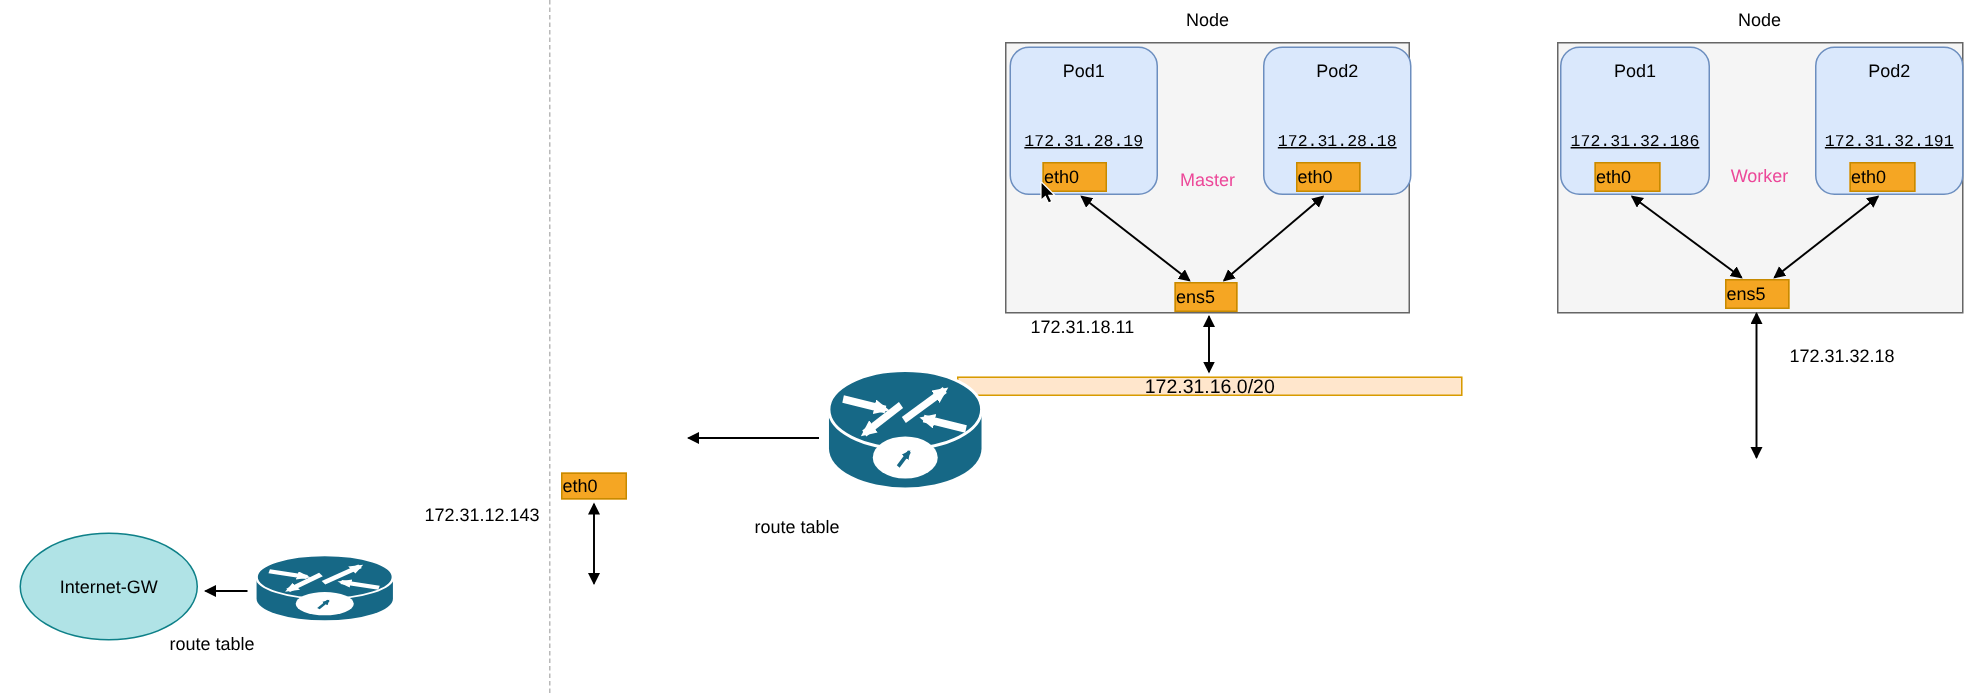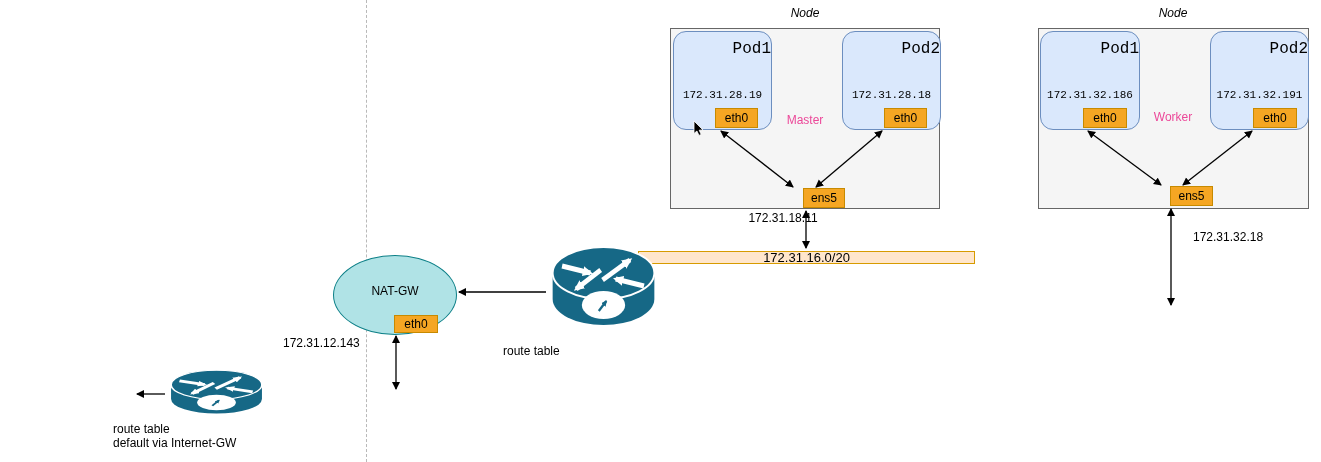--- a/index.html
+++ b/index.html
@@ -6,32 +6,32 @@
   .canvas{
     position:relative;width:1321px;height:462px;background:#ffffff;
     font-family:"Liberation Sans",sans-serif;color:#000;overflow:hidden;
   }
   .abs{position:absolute;}
   .page-divider{
     position:absolute;left:366px;top:0;height:462px;width:0;
     border-left:1px dashed #b9b9b9;z-index:0;
   }
   .node-box{background:#f5f5f5;border:1px solid #666666;z-index:1;}
-  .node-title{font-size:12px;text-align:center;z-index:1;font-style:italic;}
+  .node-title{font-size:12px;text-align:center;z-index:1;}
   .pod{
     background:#dae8fc;border:1px solid #6c8ebf;border-radius:13px;z-index:2;
   }
-  .pod-label{position:absolute;top:8px;left:0;right:0;text-align:right;font-size:16px;font-family:Liberation Mono, monospace;}
+  .pod-label{position:absolute;top:8px;left:0;right:0;text-align:center;font-size:12px;}
   .pod-ip{
     position:absolute;top:57px;left:0;right:0;text-align:center;font-size:11px;
-    font-family:"Liberation Mono","DejaVu Sans Mono",monospace;white-space:nowrap;
+    font-family:"Liberation Mono","DejaVu Sans Mono",monospace;white-space:nowrap;text-decoration:underline;
   }
   .iface{
-    background:#f5a623;border:1px solid #c78a00;font-size:12px;text-align:center;
-    box-sizing:border-box;z-index:4;line-height:18px;margin-left:20px;
+    background:#f5a623;border:1px solid #c78a00;font-size:12px;
+    box-sizing:border-box;z-index:4;line-height:18px;
   }
   .role-label{font-size:12px;color:#ec4899;text-align:center;z-index:3;}
   .bar{
     font-size:13px;text-align:center;box-sizing:border-box;z-index:2;white-space:nowrap;
   }
   .bar-pod-subnet{background:#ffe6cc;border:1px solid #d79b00;line-height:12px;}
   .bar-node-subnet{background:#e1d5e7;border:1px solid #9673a6;line-height:12px;}
   .bar-public-subnet{background:#cdd8e3;border:1px solid #23425f;line-height:10px;}
   .gw-ellipse{
     border-radius:50%;background:#b0e3e6;border:1px solid #0e8088;
@@ -89,21 +89,21 @@
     <div class="pod-ip">172.31.28.18</div>
   </div>
 
   <div class="abs iface" style="left:695px;top:108px;width:43px;height:20px">eth0</div>
   <div class="abs iface" style="left:864px;top:108px;width:43px;height:20px">eth0</div>
 
   <div class="abs role-label" style="left:770px;top:113px;width:70px">Master</div>
 
   <div class="abs iface" style="left:783px;top:188px;width:42px;height:20px">ens5</div>
 
-  <div class="abs ip-label" style="left:728px;top:211px;width:110px;text-align:center">172.31.18.11</div>
+  <div class="abs ip-label" style="left:687px;top:211px;width:110px;text-align:left">172.31.18.11</div>
 
   <div class="abs node-title" style="left:1038px;top:6px;width:270px">Node</div>
   <div class="abs node-box" style="left:1038px;top:28px;width:269px;height:179px"></div>
 
   <div class="abs pod" style="left:1040px;top:31px;width:98px;height:97px">
     <div class="pod-label">Pod1</div>
     <div class="pod-ip">172.31.32.186</div>
   </div>
   <div class="abs pod" style="left:1210px;top:31px;width:97px;height:97px">
     <div class="pod-label">Pod2</div>
@@ -128,29 +128,28 @@
   </svg>
   <div class="abs rt-label" style="left:503px;top:344px;width:200px">
     <div>route table</div>
   </div>
 
   <svg class="abs router-svg" style="left:166px;top:368px" width="101" height="50" viewBox="0 0 120 90" preserveAspectRatio="none">
     <use href="#router-symbol"></use>
   </svg>
   <div class="abs rt-label" style="left:113px;top:422px;width:200px">
     <div>route table</div>
-    <div>default via Internet-GW</div>
   </div>
 
-  <div class="abs gw-ellipse" style="left:333px;top:255px;width:122px;height:78px">
-    <span style="margin-bottom:8px">NAT-GW</span>
-  </div>
   <div class="abs iface" style="left:374px;top:315px;width:44px;height:18px;line-height:16px">eth0</div>
   <div class="abs ip-label" style="left:283px;top:336px;width:110px;text-align:left">172.31.12.143</div>
 
+  <div class="abs gw-ellipse" style="left:13px;top:355px;width:117px;height:70px">
+    <span>Internet-GW</span>
+  </div>
 
   <svg class="abs overlay" width="1321" height="462" viewBox="0 0 1321 462">
 
     <line x1="793" y1="187" x2="721" y2="131" stroke="#000" stroke-width="1.3" marker-start="url(#mb-start)" marker-end="url(#mb-end)"></line>
     <line x1="816" y1="187" x2="882" y2="131" stroke="#000" stroke-width="1.3" marker-start="url(#mb-start)" marker-end="url(#mb-end)"></line>
 
     <line x1="806" y1="211" x2="806" y2="248" stroke="#000" stroke-width="1.3" marker-start="url(#mb-start)" marker-end="url(#mb-end)"></line>
 
     <line x1="1161" y1="185" x2="1088" y2="131" stroke="#000" stroke-width="1.3" marker-start="url(#mb-start)" marker-end="url(#mb-end)"></line>
     <line x1="1183" y1="185" x2="1252" y2="131" stroke="#000" stroke-width="1.3" marker-start="url(#mb-start)" marker-end="url(#mb-end)"></line>

